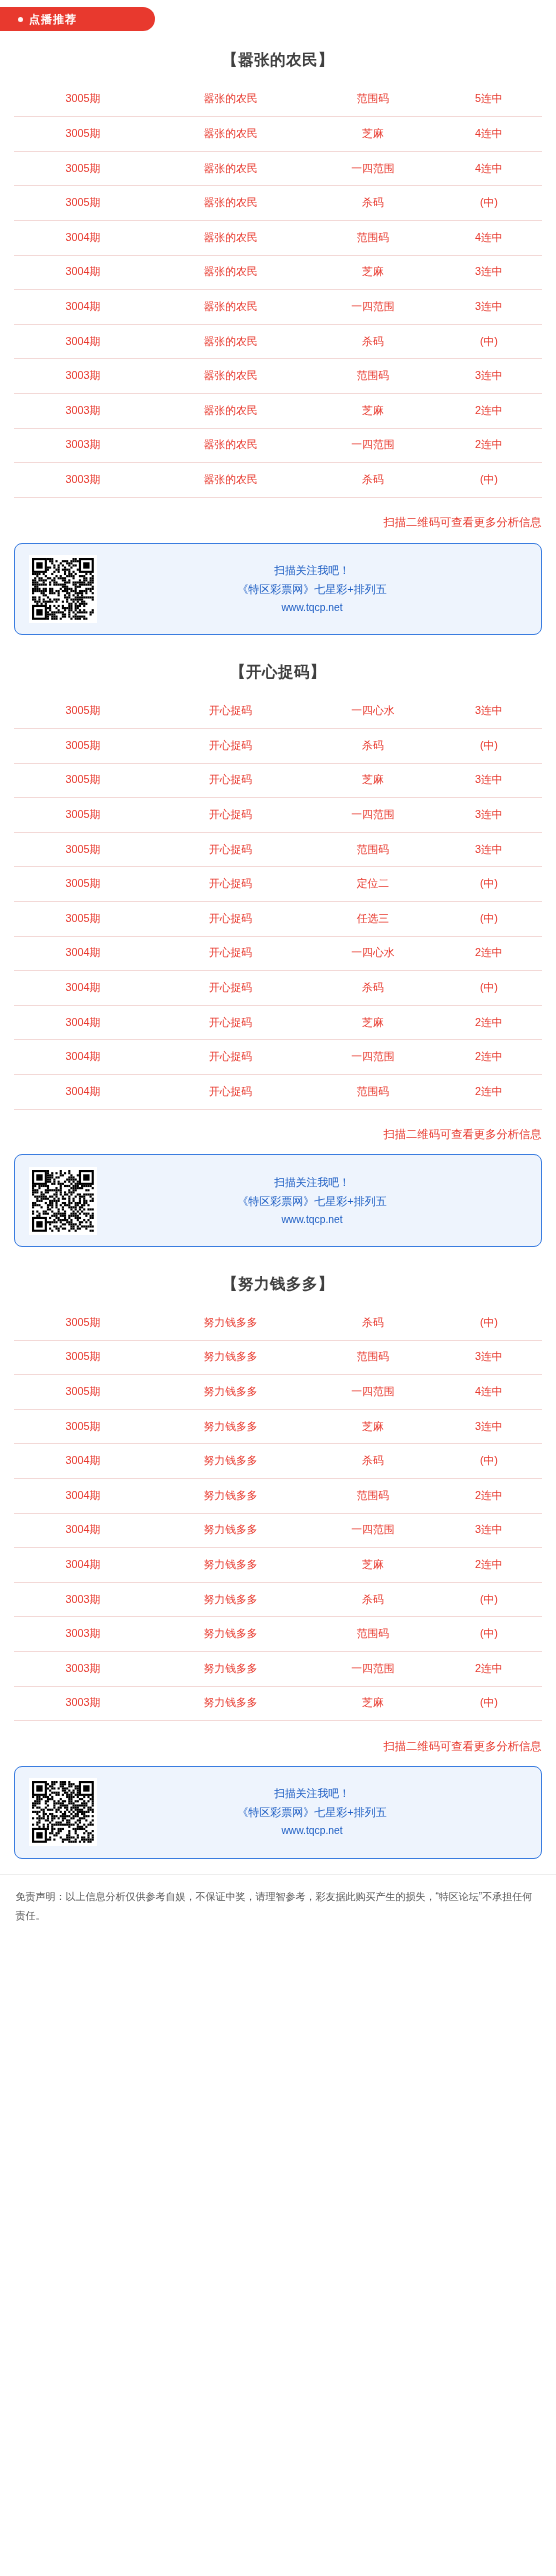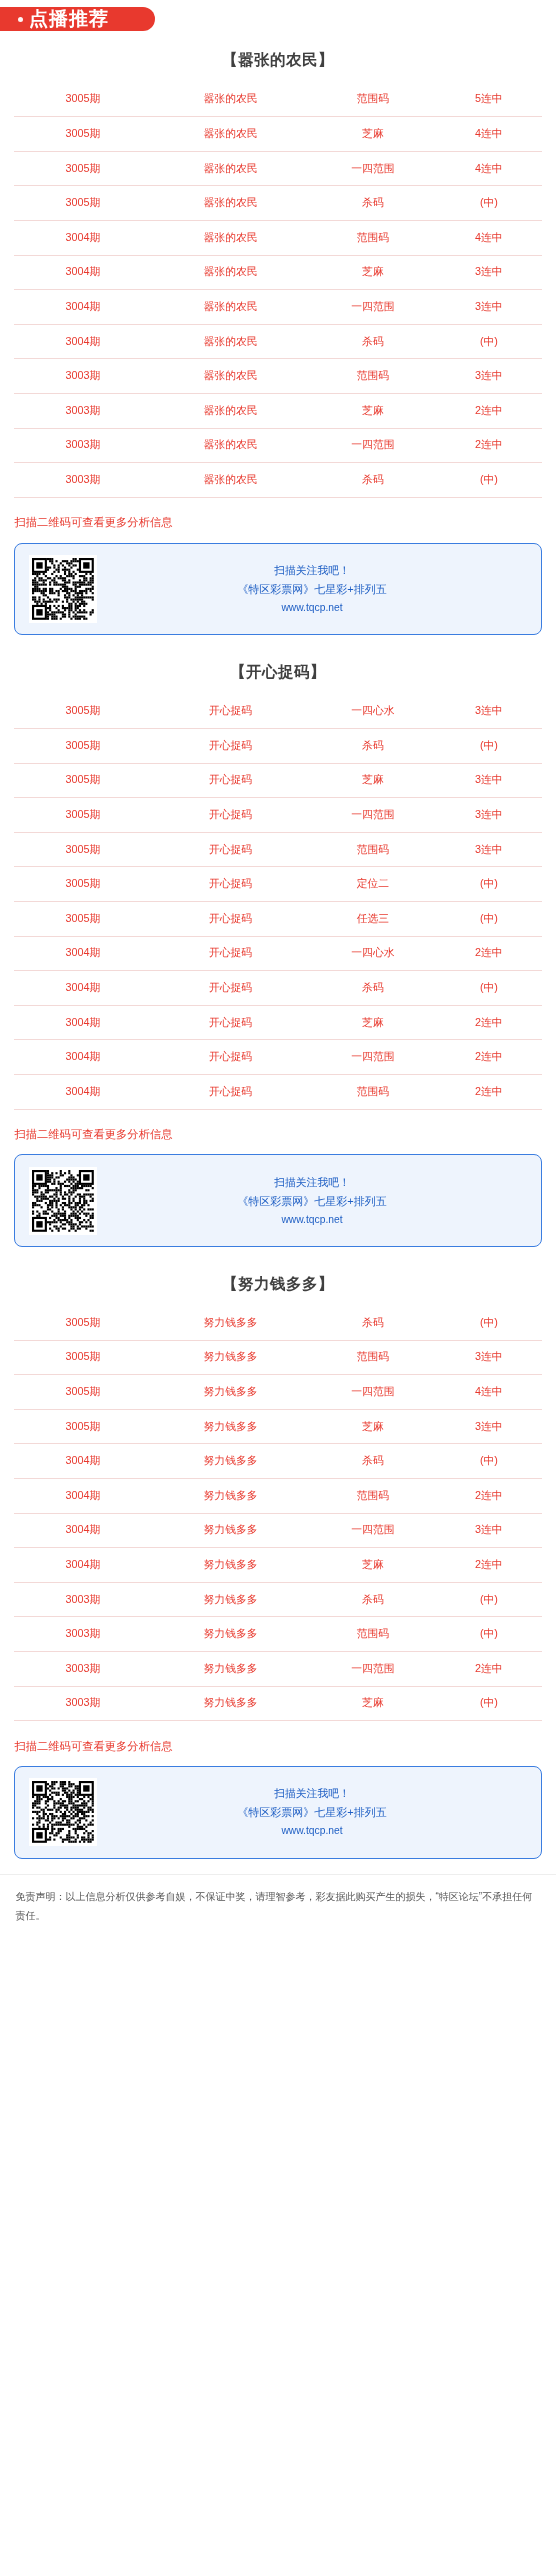--- a/index.html
+++ b/index.html
@@ -16,21 +16,21 @@
   .ribbon-wrap { position:relative; height:37px; }
   .ribbon {
     position:absolute; left:0; top:7.2px;
     height:24px; min-width:155px;
     background:#e8392e;
     border-radius:0 13.4px 13.4px 0;
     display:flex; align-items:center;
     padding:0 24px 0 17.5px;
   }
   .ribbon-text {
-    color:#fff; font-size:19px; font-weight:bold; letter-spacing:1px;
+    color:#fff; font-size:11px; font-weight:bold; letter-spacing:1px;
   }
   .ribbon-dot {
     width:5.2px;height:5.2px;border-radius:50%;background:#fff;
     margin-right:6.2px; opacity:.95;
   }
 
   
   .section { padding: 0 14.4px; }
   .sec-title {
     text-align:center;
@@ -49,21 +49,21 @@
     padding:9.8px 0;
     border-bottom:0.5px solid #f3d9d7;
   }
   table.tbl tr:last-child td { border-bottom:0.5px solid #f3d9d7; }
   .c-issue { width:26%; }
   .c-name  { width:30%; }
   .c-type  { width:24%; }
   .c-res   { width:20%; }
 
   .scan-tip {
-    text-align:left;
+    text-align:right;
     color:#e8392e;
     font-size:11.3px;
     padding:17.5px 0 12.4px;
   }
 
   
   .qr-card {
     border:1px solid #3b7de0;
     border-radius:8px;
     background:#eef4fd;

